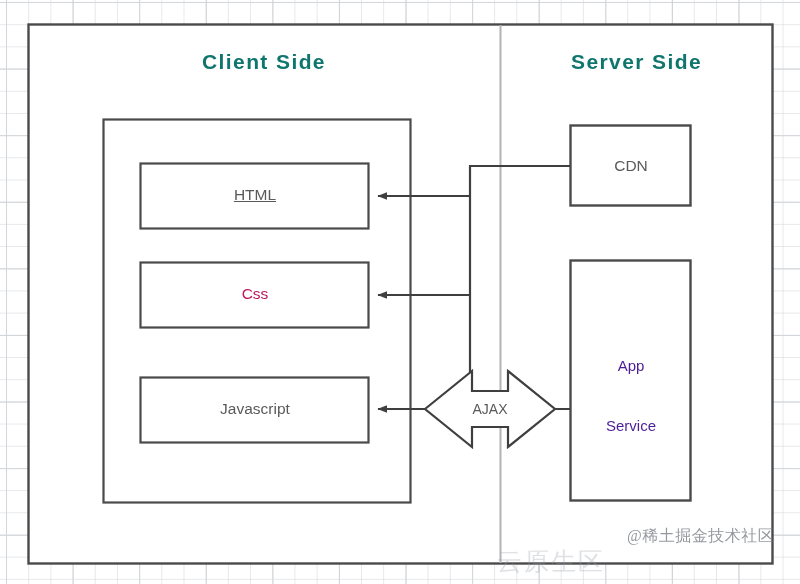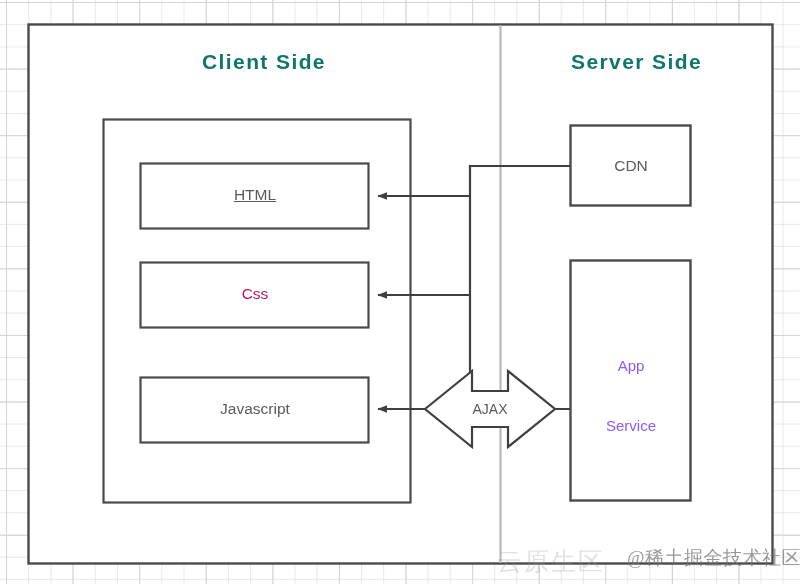--- a/index.html
+++ b/index.html
@@ -62,41 +62,41 @@
   .box-label.strong {
     font-weight: normal;
     color: #be185d;
   }
   .ajax-label {
     font-size: 14px;
     color: #5a5a5a;
   }
   .svc-label {
     font-size: 15px;
-    color: #8b5cf6;
+    color: #4c1d95;
     line-height: 36px;
   }
   
   .wm {
     position: absolute;
     white-space: nowrap;
     user-select: none;
     font-family: Liberation Serif, serif;
   }
   #wm-faint {
     left: 497px;
     top: 545px;
     font-size: 25px;
     color: rgba(150,156,164,0.30);
     letter-spacing: 2px;
   }
   #wm-main {
     left: 627px;
-    top: 545px;
-    font-size: 19px;
+    top: 526px;
+    font-size: 16px;
     color: rgba(108,114,122,0.72);
     letter-spacing: 0.5px;
   }
 </style>
 </head>
 <body>
 
 <div id="stage">
 
   <div id="grid-bg"></div>

